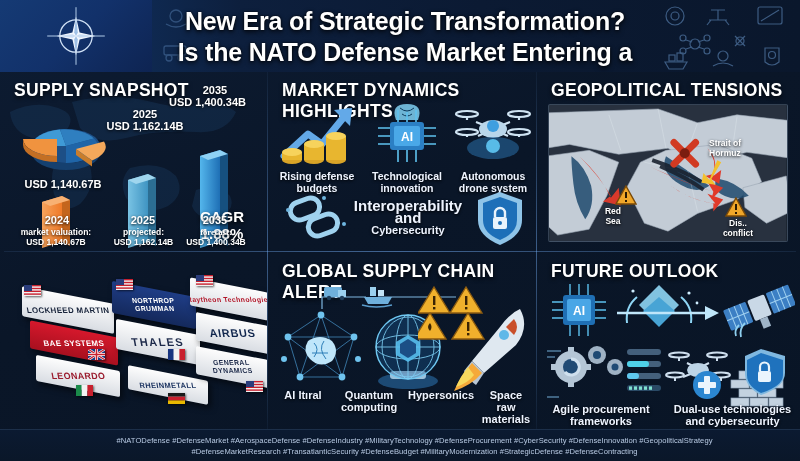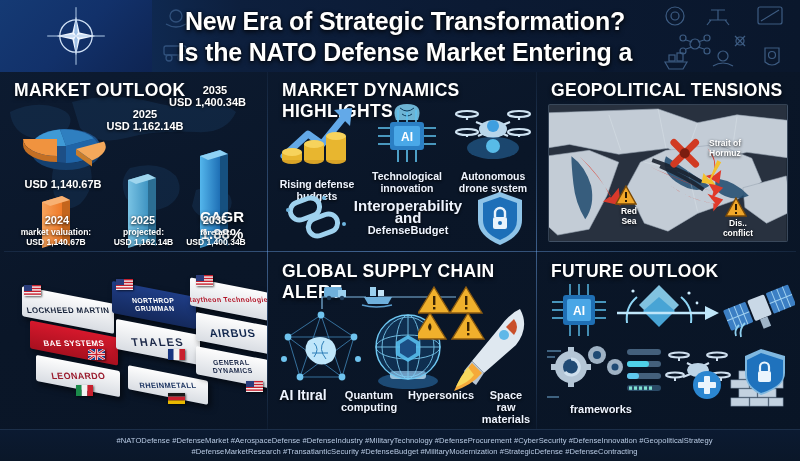--- a/index.html
+++ b/index.html
@@ -183,21 +183,21 @@
     <div class="panel p-col1 p-row1">
       <svg class="worldmap-bg" viewBox="0 0 267 180">
         <g fill="#2e6ba8">
           <path d="M10 40 q25 -12 48 -4 q18 6 10 20 q-14 14 -36 10 q-20 -6 -22 -26z"></path>
           <path d="M72 30 q40 -10 80 0 q30 8 50 2 q20 -4 34 8 q-10 22 -40 20 q-40 -2 -70 6 q-30 8 -46 -10z"></path>
           <path d="M60 84 q22 -6 30 10 q6 22 -10 38 q-18 12 -26 -10 q-6 -24 6 -38z"></path>
           <path d="M130 96 q30 -8 46 8 q10 18 -8 30 q-26 12 -42 -8 q-8 -18 4 -30z"></path>
           <path d="M196 118 q22 -8 34 6 q6 14 -10 20 q-22 6 -28 -10z"></path>
         </g>
       </svg>
-      <div class="panel-title">MARKET OUTLOOK</div>
+      <div class="panel-title">SUPPLY SNAPSHOT</div>
 
       <svg style="position:absolute;left:18px;top:30px;width:100px;height:72px" viewBox="0 0 100 72">
         <ellipse cx="48" cy="44" rx="34" ry="17" fill="#1d4f86"></ellipse>
         <path d="M14 44 a34 17 0 0 0 68 0 l0 7 a34 17 0 0 1 -68 0z" fill="#15406f"></path>
         <path d="M48 44 L14 44 a34 17 0 0 1 28 -16.6 z" fill="#3f9ad6"></path>
         <path d="M48 44 L42 27.4 a34 17 0 0 1 34 9 z" fill="#2f7fc0"></path>
         <path d="M48 44 L76 36.4 a34 17 0 0 1 -28 24.6 z" fill="#1f65a8"></path>
         <g transform="translate(-9,-7)">
           <path d="M48 44 L48 61 a34 17 0 0 1 -34 -17 z" fill="#f0933f"></path>
           <path d="M14 44 a34 17 0 0 0 34 17 l0 6 a34 17 0 0 1 -34 -17z" fill="#c46f24"></path>
@@ -282,21 +282,21 @@
             <rect x="4" y="50" width="20" height="8" fill="#e8b62f"></rect>
             <ellipse cx="14" cy="50" rx="10" ry="4" fill="#f7d35c"></ellipse>
           <ellipse cx="36" cy="58" rx="10" ry="4" fill="#d9a427"></ellipse>
             <rect x="26" y="42" width="20" height="16" fill="#e8b62f"></rect>
             <ellipse cx="36" cy="42" rx="10" ry="4" fill="#f7d35c"></ellipse>
           <ellipse cx="58" cy="58" rx="10" ry="4" fill="#d9a427"></ellipse>
             <rect x="48" y="34" width="20" height="24" fill="#e8b62f"></rect>
             <ellipse cx="58" cy="34" rx="10" ry="4" fill="#f7d35c"></ellipse>
         </g>
       </svg>
-      <div class="icon-cell" style="left:2px;top:106px;width:94px">
+      <div class="icon-cell" style="left:2px;top:98px;width:94px">
         <div class="icon-cap">Rising defense</div>
         <div class="icon-cap">budgets</div>
       </div>
 
       <svg style="position:absolute;left:104px;top:26px;width:70px;height:72px" viewBox="0 0 70 72">
         <path d="M24 22 q-6 -16 11 -16 q17 0 11 16z" fill="#7fd0f2" opacity=".85"></path>
         <path d="M28 10 q7 6 14 0 M30 16 q5 4 10 0" stroke="#0c3a5c" stroke-width="1" fill="none"></path>
         <rect x="18" y="24" width="34" height="28" rx="3" fill="#2b7fc4"></rect>
         <rect x="22" y="28" width="26" height="20" rx="2" fill="#4aa8e8"></rect>
         <text x="35" y="43" font-size="12" font-weight="bold" fill="#ffffff" text-anchor="middle" font-family="Liberation Sans, sans-serif">AI</text>
@@ -335,21 +335,21 @@
           <rect x="26" y="22" width="30" height="18" rx="9" transform="rotate(-20 41 31)"></rect>
         </g>
         <g fill="#6fb6e0">
             <circle cx="6" cy="16" r="2"></circle>
             <circle cx="42" cy="4" r="2"></circle>
             <circle cx="62" cy="30" r="2"></circle>
           </g>
       </svg>
       <div class="icon-cell" style="left:78px;top:128px;width:124px">
         <div class="icon-cap" style="font-size:15px">Interoperability and</div>
-        <div class="icon-cap" style="font-size:11px">DefenseBudget</div>
+        <div class="icon-cap" style="font-size:11px">Cybersecurity</div>
       </div>
 
       <svg style="position:absolute;left:206px;top:118px;width:52px;height:58px" viewBox="0 0 52 58">
         <path d="M26 2 L48 10 V30 Q48 46 26 55 Q4 46 4 30 V10z" fill="#8fc4e8"></path>
         <path d="M26 7 L43 13 V30 Q43 43 26 50 Q9 43 9 30 V13z" fill="#1d6fb8"></path>
         <rect x="19" y="27" width="14" height="12" rx="2" fill="#e8f3fb"></rect>
         <path d="M21 27 v-4 a5 5 0 0 1 10 0 v4" stroke="#e8f3fb" stroke-width="2.4" fill="none"></path>
         <circle cx="26" cy="33" r="2" fill="#1d6fb8"></circle>
       </svg>
     </div>
@@ -399,21 +399,21 @@
         </svg>
         <svg class="warn-tri" style="left:176px;top:92px" viewBox="0 0 22 20">
           <path d="M11 1 L21 19 H1z" fill="#f0a72a" stroke="#7a4a08" stroke-width="1.4"></path>
           <rect x="10" y="7" width="2" height="6" fill="#2b1a02"></rect>
             <rect x="10" y="15" width="2" height="2" fill="#2b1a02"></rect>
         </svg>
         <div class="map-lbl" style="left:160px;top:33px;width:74px">
           <div>Strait of</div>
           <div>Hormuz</div>
         </div>
-        <div class="map-lbl" style="left:60px;top:101px;width:40px;text-align:center">
+        <div class="map-lbl" style="left:44px;top:101px;width:40px;text-align:center">
           <div>Red</div>
           <div>Sea</div>
         </div>
         <div class="map-lbl" style="left:165px;top:113px;width:48px;text-align:center">
           <div>Dis..</div>
           <div>conflict</div>
         </div>
       </div>
     </div>
 
@@ -596,21 +596,21 @@
         <path d="M68 4 q10 18 -4 36 L32 68 L20 56 L48 22 q10 -14 20 -18z" fill="#dfe8f0"></path>
         <path d="M62 14 q6 8 0 16 l-8 -8z" fill="#c94f2a"></path>
         <path d="M32 68 l-12 -12 l-8 10 q6 10 12 14z" fill="#b9c6d4"></path>
         <circle cx="52" cy="30" r="5" fill="#5fb8e8"></circle>
         <path d="M20 58 q-12 14 -18 28 q18 -6 28 -18z" fill="#f5a93a"></path>
         <path d="M16 62 q-8 10 -12 20 q12 -4 18 -12z" fill="#f7d95e"></path>
       </svg>
 
       <div style="position:absolute;left:0;top:136px;width:268px;display:flex">
         <div class="icon-cell" style="position:relative;width:64px;padding-left:6px">
-          <div class="icon-cap" style="font-size:14px">AI  Itıral</div>
+          <div class="icon-cap" style="font-size:11px">AI  Itıral</div>
           <div class="icon-cap" style="font-size:11px"></div>
         </div>
         <div class="icon-cell" style="position:relative;width:74px">
           <div class="icon-cap" style="font-size:11px">Quantum</div>
           <div class="icon-cap" style="font-size:11px">computing</div>
         </div>
         <div class="icon-cell" style="position:relative;width:70px">
           <div class="icon-cap" style="font-size:11px">Hypersonics</div>
           <div class="icon-cap" style="font-size:11px"></div>
         </div>
@@ -738,21 +738,26 @@
         <g>
           <path d="M98 6 L122 13 V30 Q122 44 98 52 Q82 44 82 30 V13z" transform="translate(-2,-2)" fill="#7fb8e0"></path>
           <path d="M96 8 L118 15 V30 Q118 41 96 48 Q82 41 82 30 V15z" fill="#1f72bd"></path>
           <rect x="93" y="26" width="13" height="11" rx="2" fill="#eaf5fd"></rect>
           <path d="M95 26 v-4 a4.5 4.5 0 0 1 9 0 v4" stroke="#eaf5fd" stroke-width="2.2" fill="none"></path>
         </g>
       </svg>
 
       <div style="position:absolute;left:0;top:150px;width:263px;display:flex">
         <div class="icon-cell" style="position:relative;width:128px">
+          <div class="icon-cap" style="font-size:11px">Agile procurement</div>
           <div class="icon-cap" style="font-size:11px">frameworks</div>
+        </div>
+        <div class="icon-cell" style="position:relative;width:135px">
+          <div class="icon-cap" style="font-size:11px">Dual-use technologies</div>
+          <div class="icon-cap" style="font-size:11px">and cybersecurity</div>
         </div>
       </div>
     </div>
   </div>
 
   <div class="footer">
     <div>#NATODefense #DefenseMarket #AerospaceDefense #DefenseIndustry #MilitaryTechnology #DefenseProcurement #CyberSecurity #DefenseInnovation #GeopoliticalStrategy</div>
     <div>#DefenseMarketResearch #TransatlanticSecurity #DefenseBudget #MilitaryModernization #StrategicDefense #DefenseContracting</div>
   </div>
 </div>

